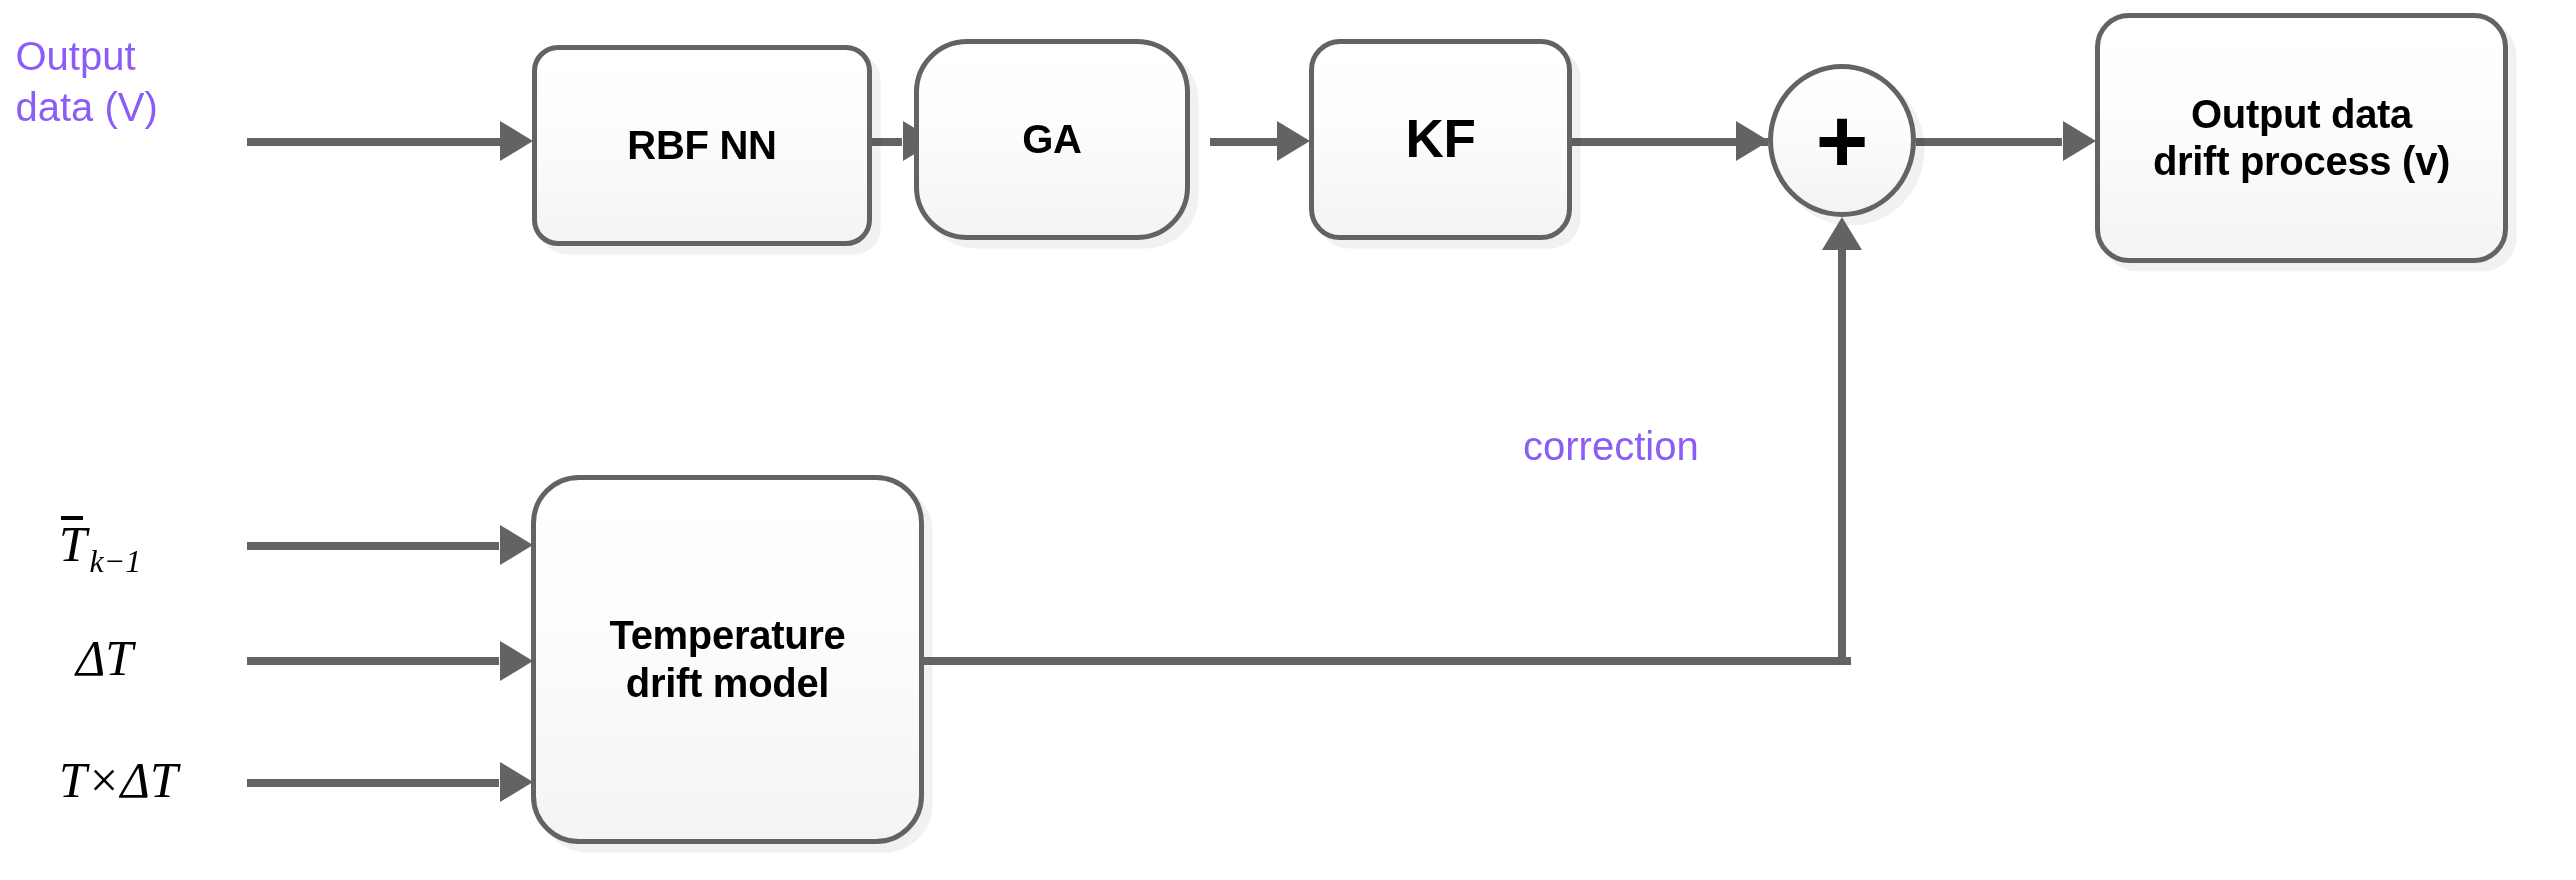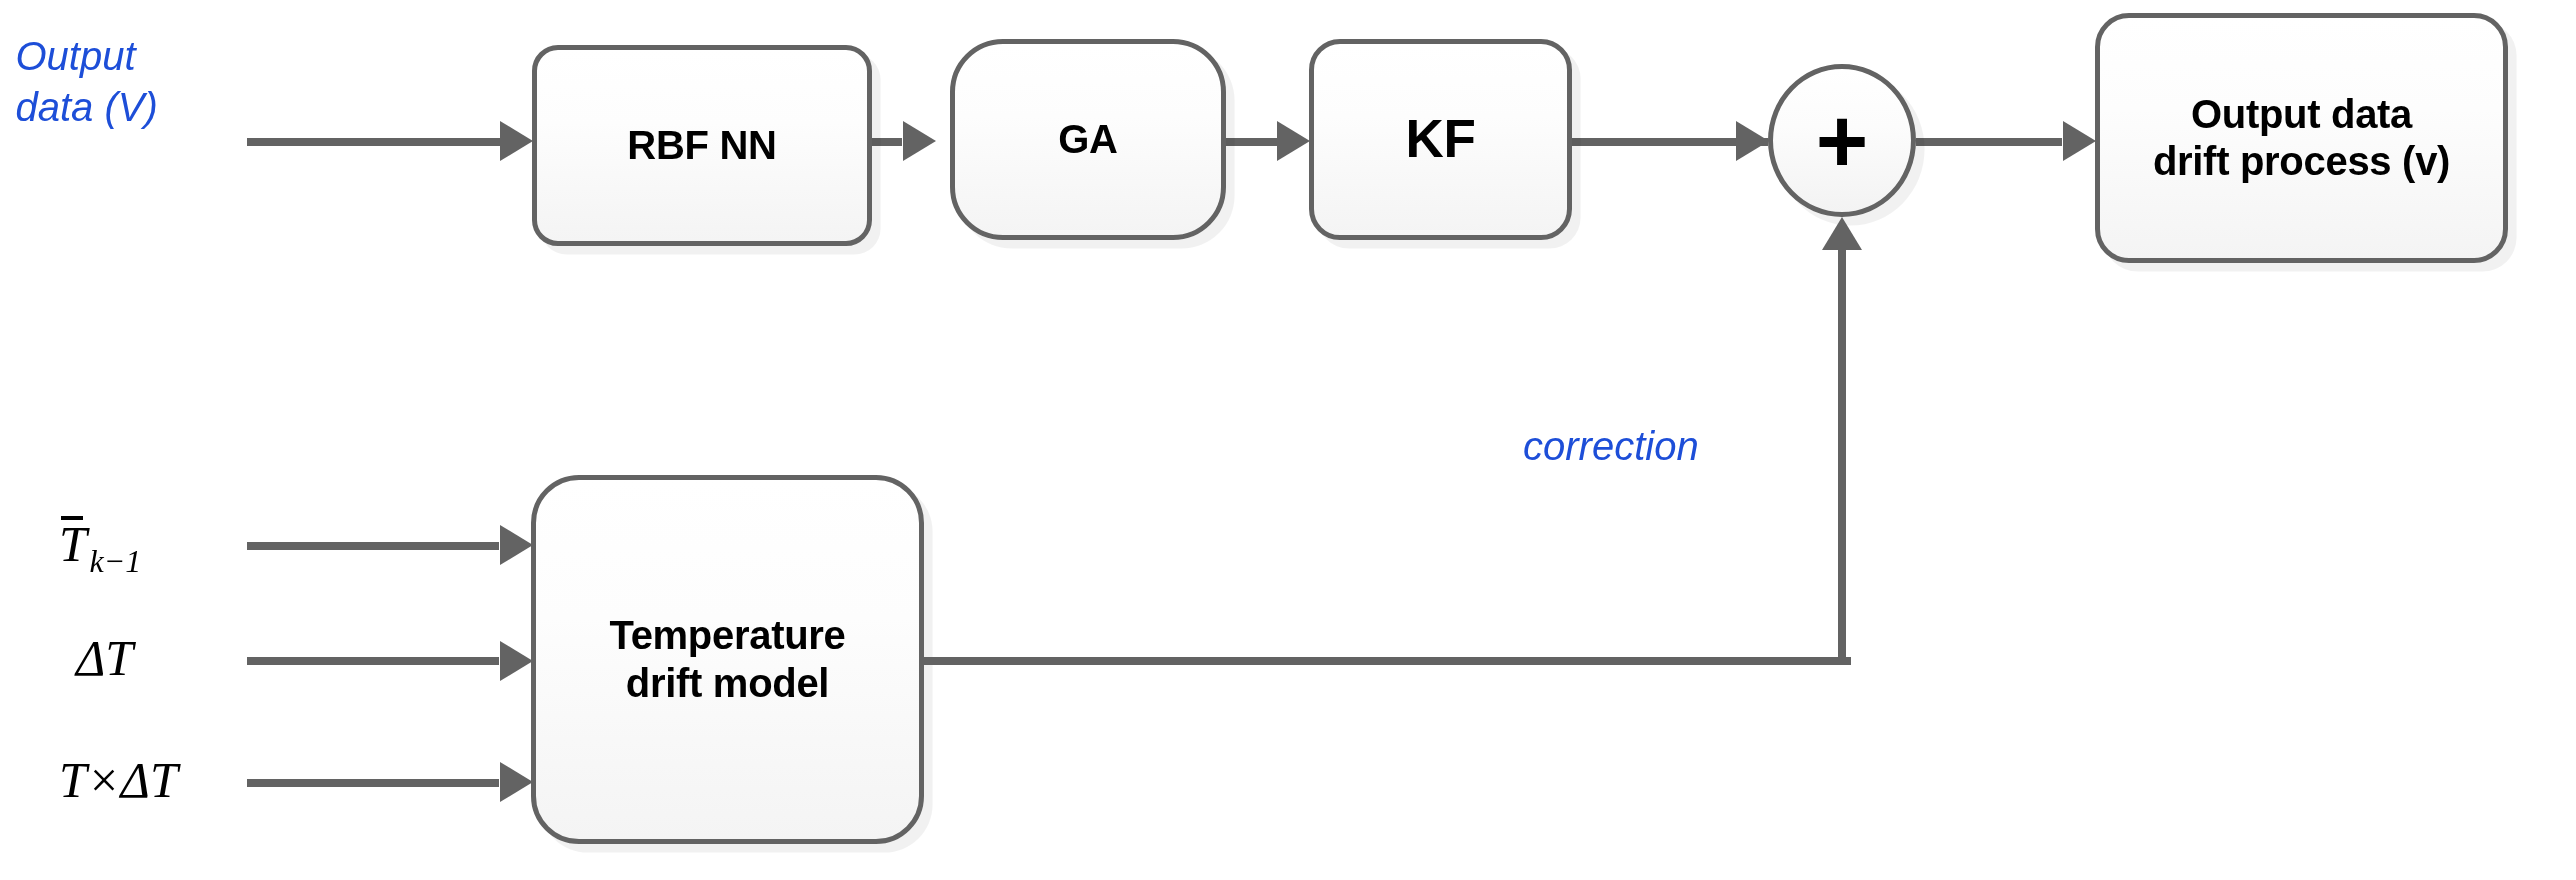--- a/index.html
+++ b/index.html
@@ -30,21 +30,21 @@
     align-items: center;
     justify-content: center;
     text-align: center;
     color: #000000;
     font-weight: bold;
     line-height: 1.18;
     letter-spacing: -0.3px;
   }
 
   #block-rbf  { left: 532px;  top: 45px;  width: 340px; height: 201px; border-radius: 26px; font-size: 40px; }
-  #block-ga   { left: 950px; top: 39px;  width: 276px; height: 201px; border-radius: 53px; font-size: 40px; justify-content: center; }
+  #block-ga   { left: 914px; top: 39px;  width: 276px; height: 201px; border-radius: 53px; font-size: 40px; justify-content: center; }
   #block-kf   { left: 1309px; top: 39px;  width: 263px; height: 201px; border-radius: 31px; font-size: 53px; }
   #block-out  { left: 2095px; top: 13px;  width: 413px; height: 250px; border-radius: 34px; font-size: 40px; padding: 10px 12px; }
   #block-drift{ left: 531px;  top: 475px; width: 393px; height: 369px; border-radius: 48px; font-size: 40px; }
 
   
   #sum-junction {
     position: absolute;
     left: 1768px;
     top: 64px;
     width: 148px;
@@ -66,23 +66,22 @@
     justify-content: center;
     font-size: 90px;
     font-weight: bold;
     color: #000000;
     line-height: 1;
   }
 
   
   .label {
     position: absolute;
-    color: #1d4ed8;
+    color: #8b5cf6;
     white-space: nowrap;
-    font-style: italic;
   }
   #label-input-signal {
     left: 15.5px; top: 31px;
     font-size: 40px;
     line-height: 1.28;
     text-align: left;
   }
   #label-correction {
     left: 1523px; top: 424px;
     font-size: 40px;

